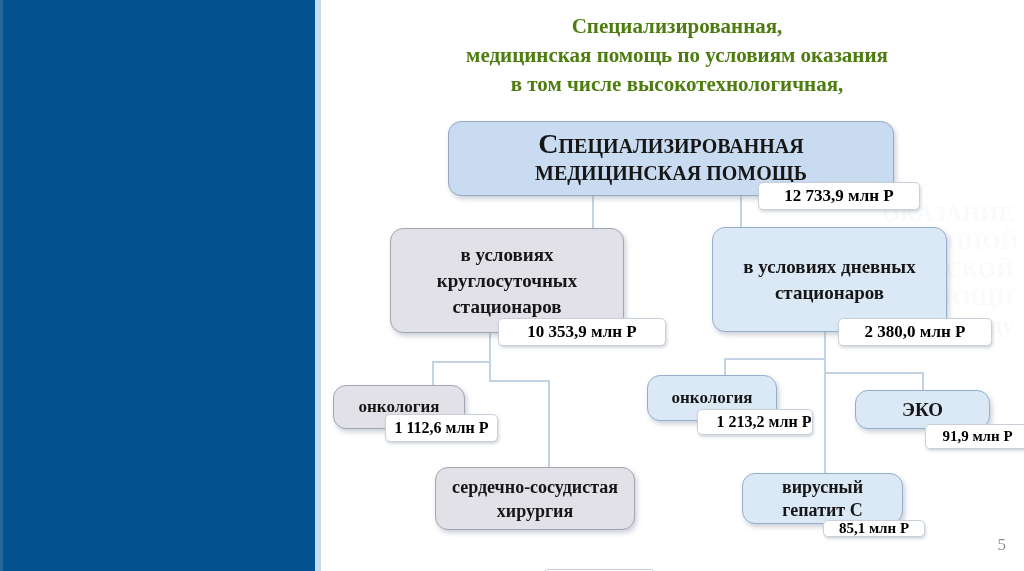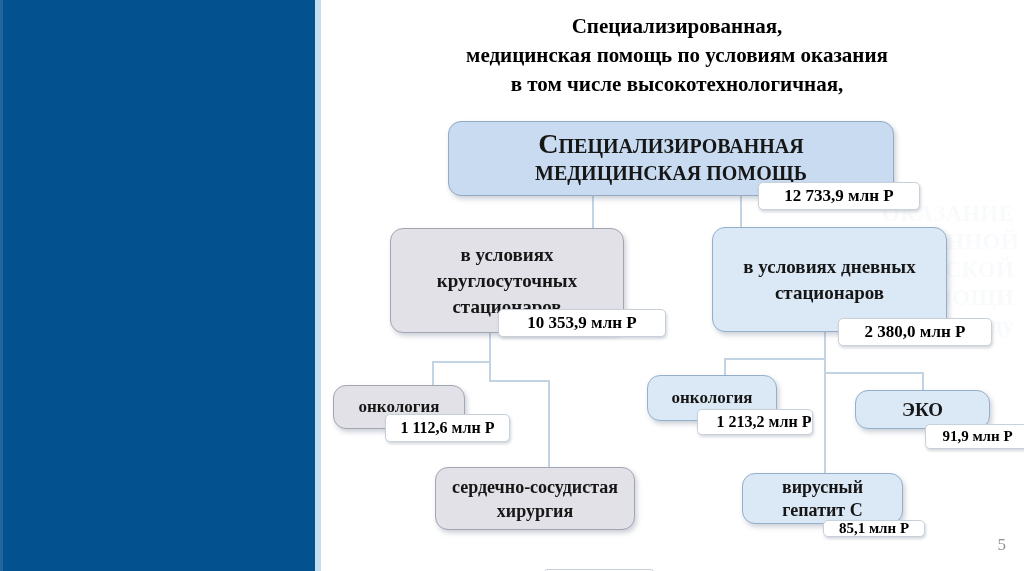--- a/index.html
+++ b/index.html
@@ -41,21 +41,21 @@
     line-height: 28px;
     letter-spacing: 0.2px;
   }
 
   
   .header {
     position: absolute;
     left: 330px; top: 12px;
     width: 694px;
     text-align: center;
-    color: #000000;
+    color: #4d7c0f;
     font-weight: bold;
     font-size: 21px;
     line-height: 29px;
   }
 
   
   .node {
     position: absolute;
     display: flex;
     align-items: center;
@@ -103,23 +103,23 @@
     background: #ffffff;
     border: 1px solid #C8D1D9;
     border-radius: 5px;
     color: #000000;
     font-weight: bold;
     box-shadow: 1px 2px 3px rgba(110,120,140,0.3);
     z-index: 3;
     white-space: nowrap;
   }
   .amt-root   { left: 758px; top: 182px; width: 162px; height: 28px; font-size: 17px; }
-  .amt-b-left { left: 498px; top: 309px; width: 168px; height: 28px; font-size: 17px; }
+  .amt-b-left { left: 498px; top: 318px; width: 168px; height: 28px; font-size: 17px; }
   .amt-b-right{ left: 838px; top: 318px; width: 154px; height: 28px; font-size: 17px; }
-  .amt-onc-l  { left: 385px; top: 414px; width: 125px; height: 28px; font-size: 16px; }
+  .amt-onc-l  { left: 385px; top: 414px; width: 113px; height: 28px; font-size: 16px; }
   .amt-cardio { left: 543px; top: 523px; width: 112px; height: 26px; font-size: 16px; margin-top: 46px; }
   .amt-onc-r  { left: 697px; top: 409px; width: 116px; height: 26px; font-size: 16px; padding-left: 18px; }
   .amt-eco    { left: 925px; top: 424px; width: 105px;  height: 25px; font-size: 15px; }
   .amt-hep    { left: 823px; top: 520px; width: 102px; height: 17px; font-size: 15px; }
 
   
   .line {
     position: absolute;
     background: #C2D4E4;
     z-index: 1;

